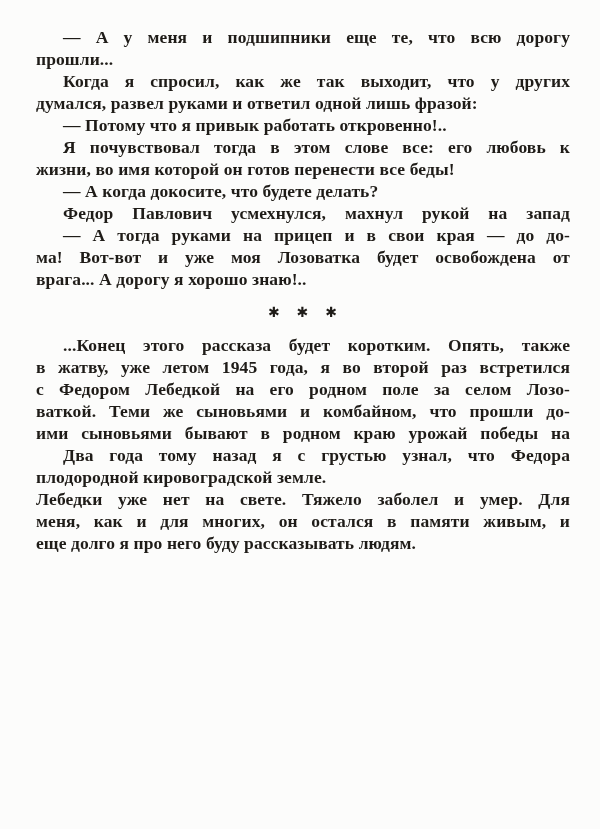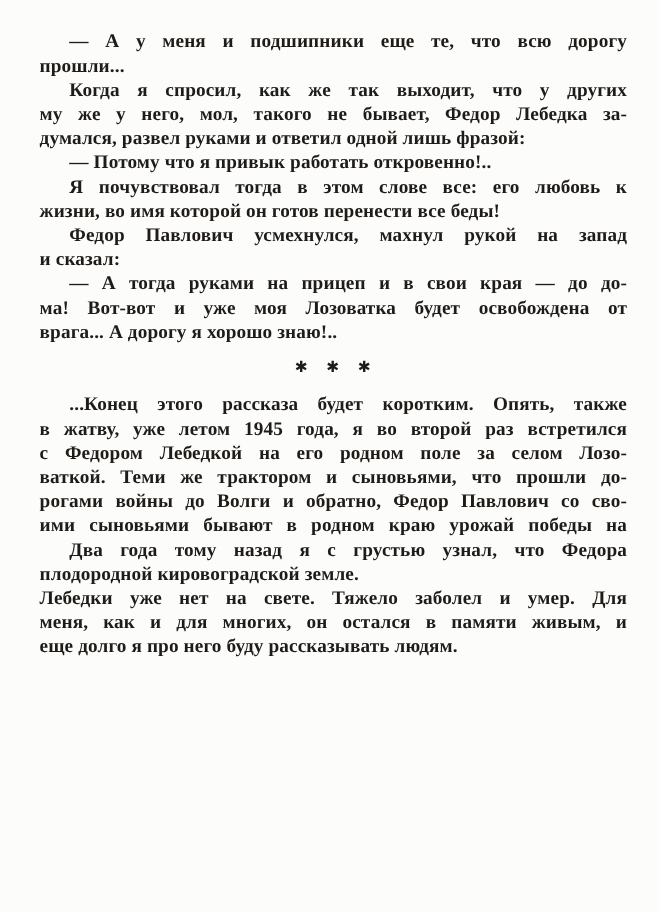--- a/index.html
+++ b/index.html
@@ -48,36 +48,34 @@
   }
 </style>
 </head>
 <body>
 
 <div class="page">
   <div class="text-block" id="text-block">
       <div class="line first jl">— А у меня и подшипники еще те, что всю дорогу</div>
       <div class="line">прошли...</div>
       <div class="line first jl">Когда я спросил, как же так выходит, что у других</div>
-      <div class="line jl">му же у него, мол, такого не бывает, Федор Лебедка за-</div>
       <div class="line">думался, развел руками и ответил одной лишь фразой:</div>
       <div class="line first">— Потому что я привык работать откровенно!..</div>
       <div class="line first jl">Я почувствовал тогда в этом слове все: его любовь к</div>
       <div class="line">жизни, во имя которой он готов перенести все беды!</div>
+      <div class="line first">— А когда докосите, что будете делать?</div>
       <div class="line first jl">Федор Павлович усмехнулся, махнул рукой на запад</div>
-      <div class="line">и сказал:</div>
       <div class="line first jl">— А тогда руками на прицеп и в свои края — до до-</div>
       <div class="line jl">ма! Вот-вот и уже моя Лозоватка будет освобождена от</div>
       <div class="line">врага... А дорогу я хорошо знаю!..</div>
       <div class="separator">✱ ✱ ✱</div>
       <div class="line first jl">...Конец этого рассказа будет коротким. Опять, также</div>
       <div class="line jl">в жатву, уже летом 1945 года, я во второй раз встретился</div>
       <div class="line jl">с Федором Лебедкой на его родном поле за селом Лозо-</div>
-      <div class="line jl">ваткой. Теми же трактором и сыновьями, что прошли до-</div>
-      <div class="line jl">рогами войны до Волги и обратно, Федор Павлович со сво-</div>
+      <div class="line jl">ваткой. Теми же сыновьями и комбайном, что прошли до-</div>
       <div class="line jl">ими сыновьями бывают в родном краю урожай победы на</div>
       <div class="line first jl">Два года тому назад я с грустью узнал, что Федора</div>
       <div class="line">плодородной кировоградской земле.</div>
       <div class="line jl">Лебедки уже нет на свете. Тяжело заболел и умер. Для</div>
       <div class="line jl">меня, как и для многих, он остался в памяти живым, и</div>
       <div class="line">еще долго я про него буду рассказывать людям.</div>
     </div>
 </div>
 
 </body></html>

